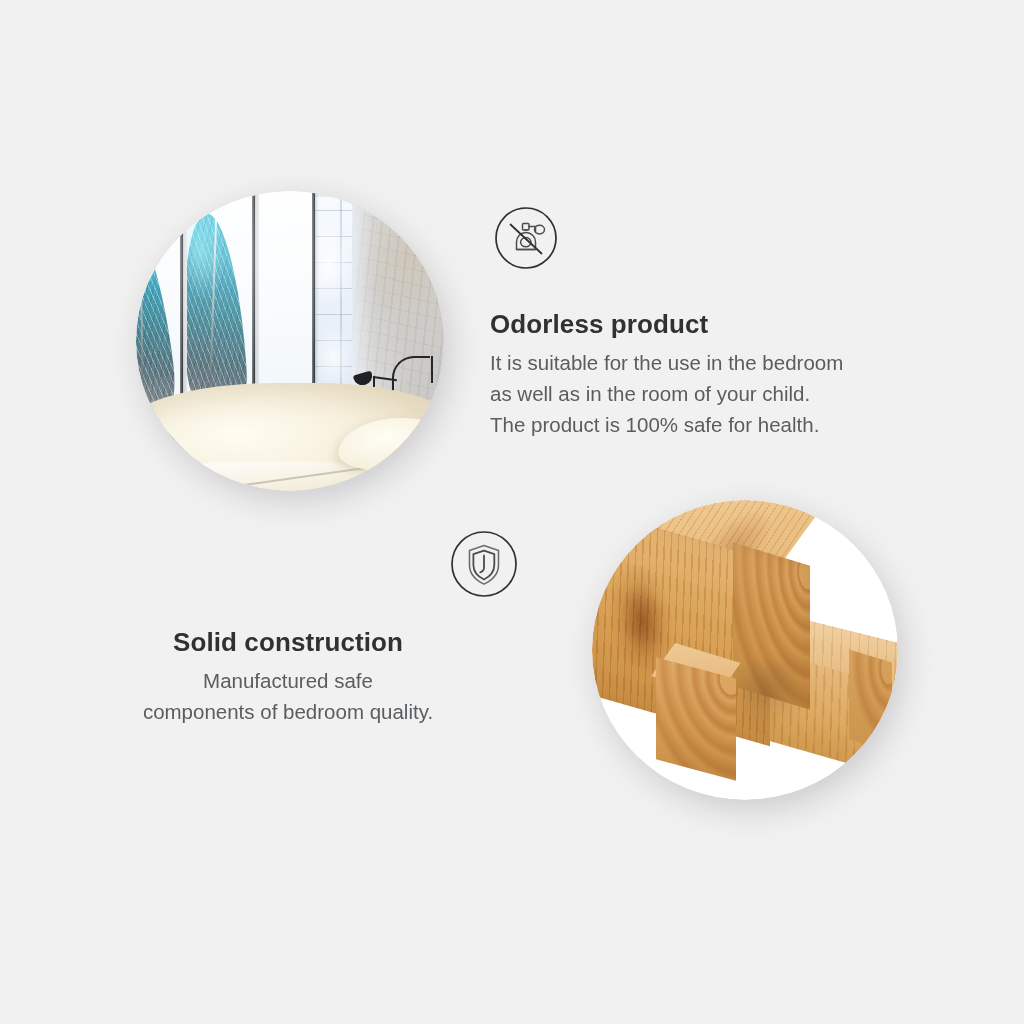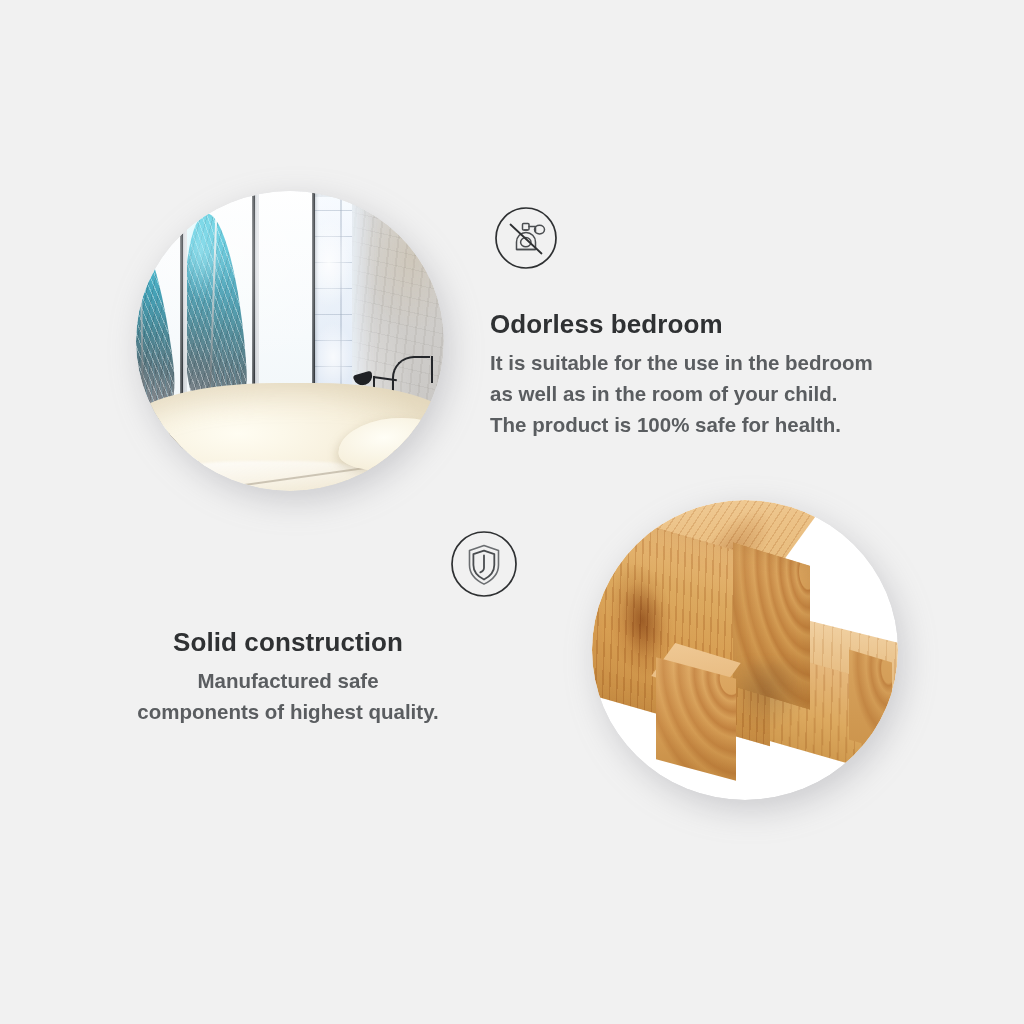--- a/index.html
+++ b/index.html
@@ -506,21 +506,21 @@
     margin: 0 0 9px 0;
     line-height: 1.1;
   }
   .feature-body {
     font-size: 20.5px;
     color: #5a5d60;
     line-height: 1.51;
     margin: 0;
     font-weight: normal;
   }
-  .feature-body span { display: block; font-weight: bold; }
+  .feature-body span { display: block; }
 
   #text-odorless {
     left: 490px;
     top: 310px;
     width: 460px;
     text-align: left;
   }
   #text-solid {
     left: 60px;
     top: 628px;
@@ -610,21 +610,21 @@
       <ellipse cx="45.5" cy="23.6" rx="5" ry="4.3" fill="none" stroke="#4a4d50" stroke-width="1.5"></ellipse>
       <path d="M41.5 20.6 l0 5.8" fill="none" stroke="#4a4d50" stroke-width="1.5"></path>
 
       <ellipse cx="31.8" cy="36.2" rx="5.2" ry="4.6" fill="none" stroke="#4a4d50" stroke-width="1.5"></ellipse>
 
       <path d="M16.5 18.5 L47.5 47.5" fill="none" stroke="#2e3032" stroke-width="1.8" stroke-linecap="round"></path>
     </svg>
   </div>
 
   <div class="feature-text" id="text-odorless">
-    <h2 class="feature-title">Odorless bedroom</h2>
+    <h2 class="feature-title">Odorless product</h2>
     <p class="feature-body">
       <span>It is suitable for the use in the bedroom</span>
       <span>as well as in the room of your child.</span>
       <span>The product is 100% safe for health.</span>
     </p>
   </div>
 
   <div class="icon-badge" id="icon-solid">
     <svg viewBox="0 0 68 68" width="68" height="68" aria-hidden="true">
       <circle cx="34" cy="34" r="32" fill="none" stroke="#2e3032" stroke-width="1.7"></circle>
@@ -636,21 +636,21 @@
                C28 46.6 23.4 42.1 23.4 35 V24.1 Z" fill="none" stroke="#4a4d50" stroke-width="1.8" stroke-linejoin="round"></path>
 
       <path d="M34 25.5 v12.2 c0 2.6 -1.9 3.9 -3.7 4.6" fill="none" stroke="#4a4d50" stroke-width="1.8" stroke-linecap="round"></path>
     </svg>
   </div>
 
   <div class="feature-text" id="text-solid">
     <h2 class="feature-title">Solid construction</h2>
     <p class="feature-body">
       <span>Manufactured safe</span>
-      <span>components of highest quality.</span>
+      <span>components of bedroom quality.</span>
     </p>
   </div>
 
   <div class="photo-circle" id="wood-photo">
     <div class="photo-inner">
       <div class="wood-scene">
         <div class="wood-shadow-a"></div>
         <div class="beam" id="beam-right-top"></div>
         <div class="beam" id="beam-right-side"></div>
         <div class="beam" id="beam-right-end"></div>

